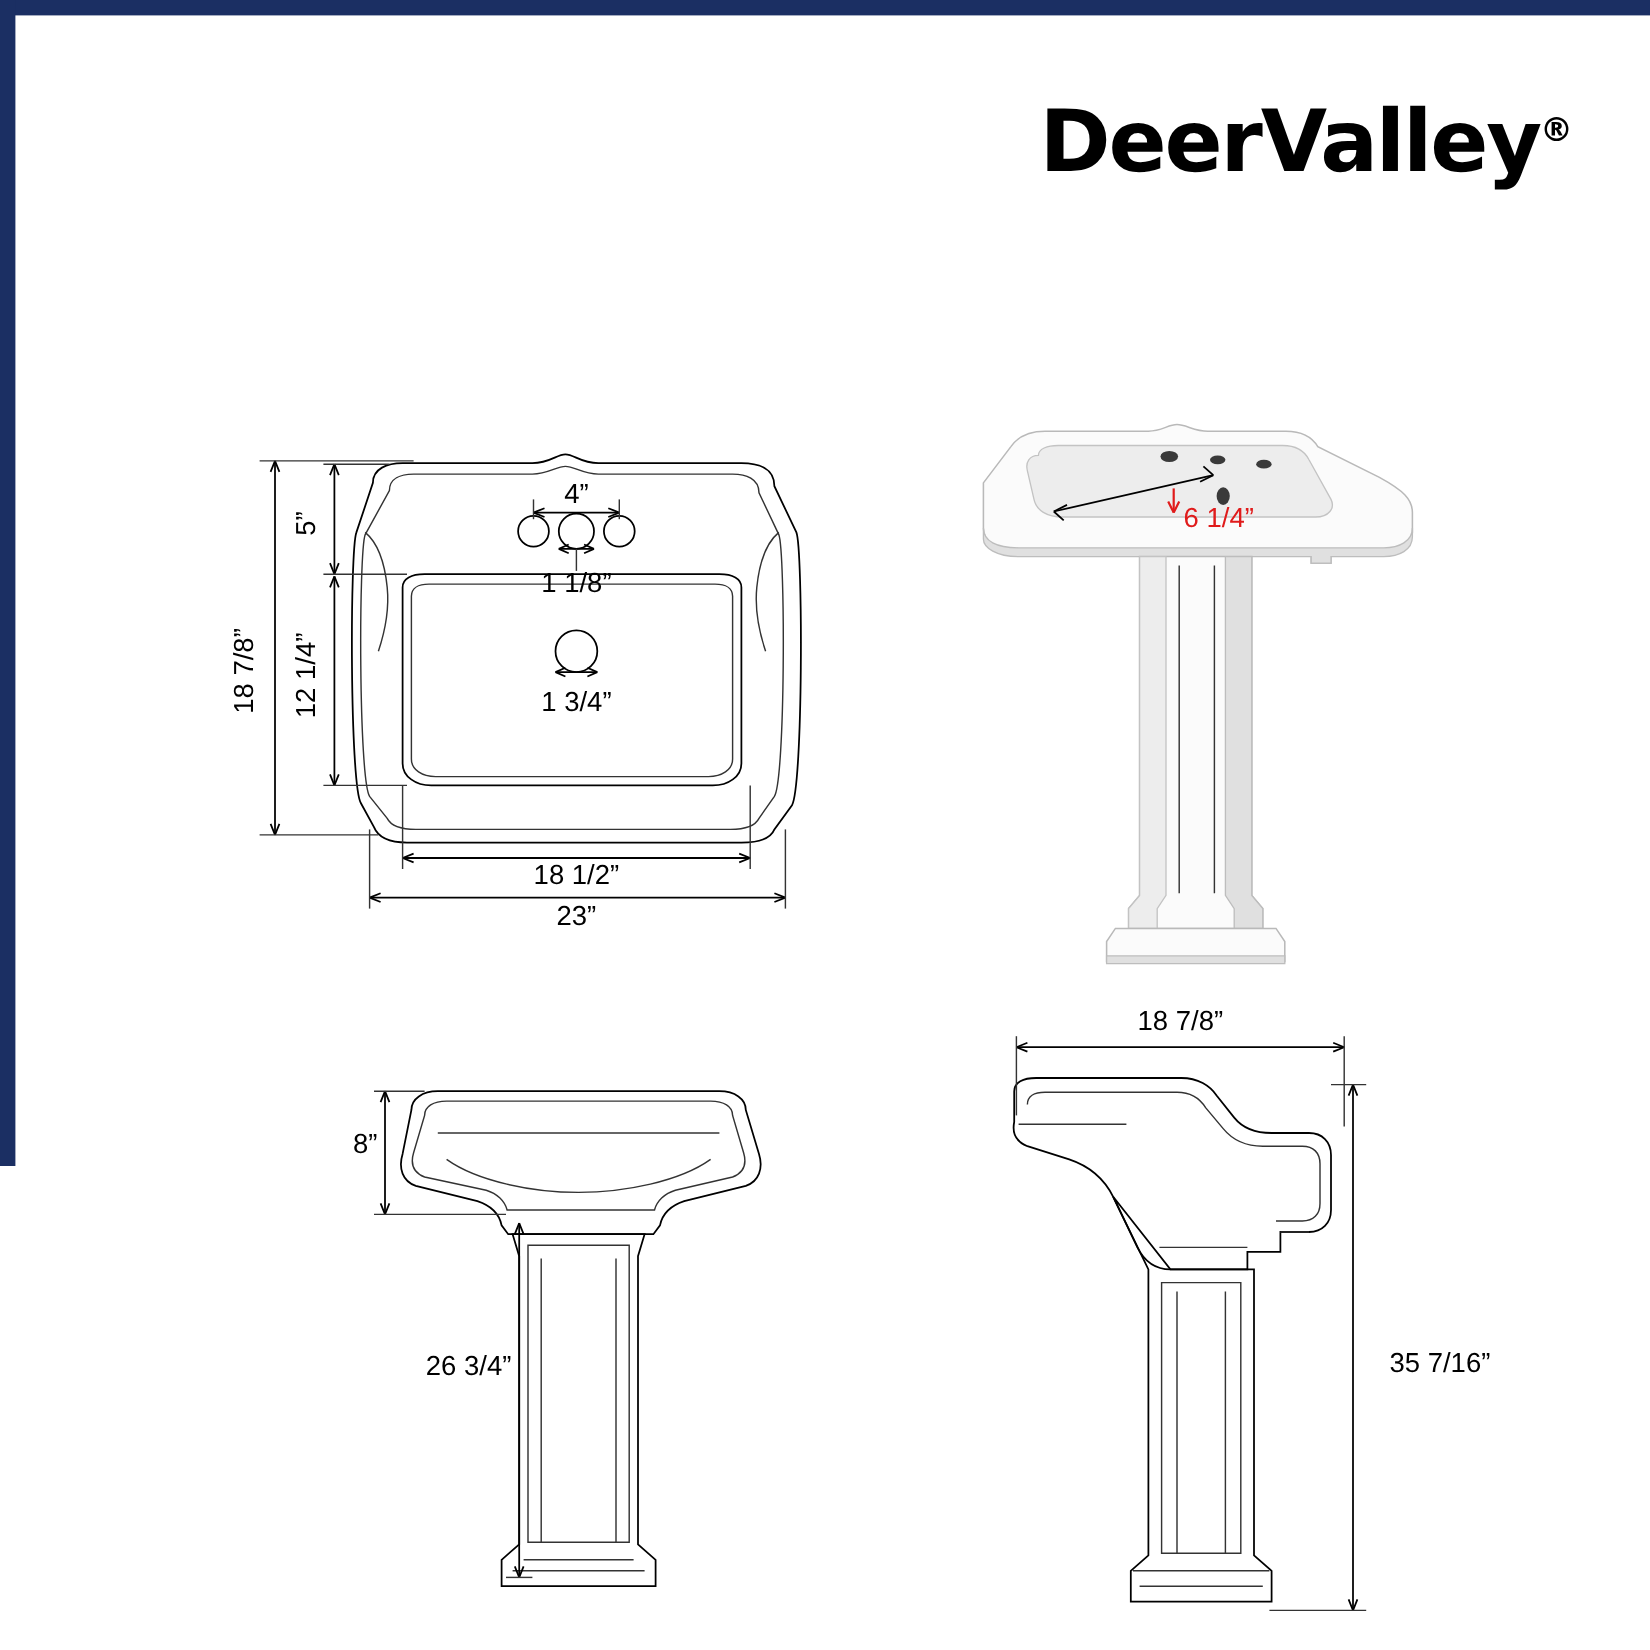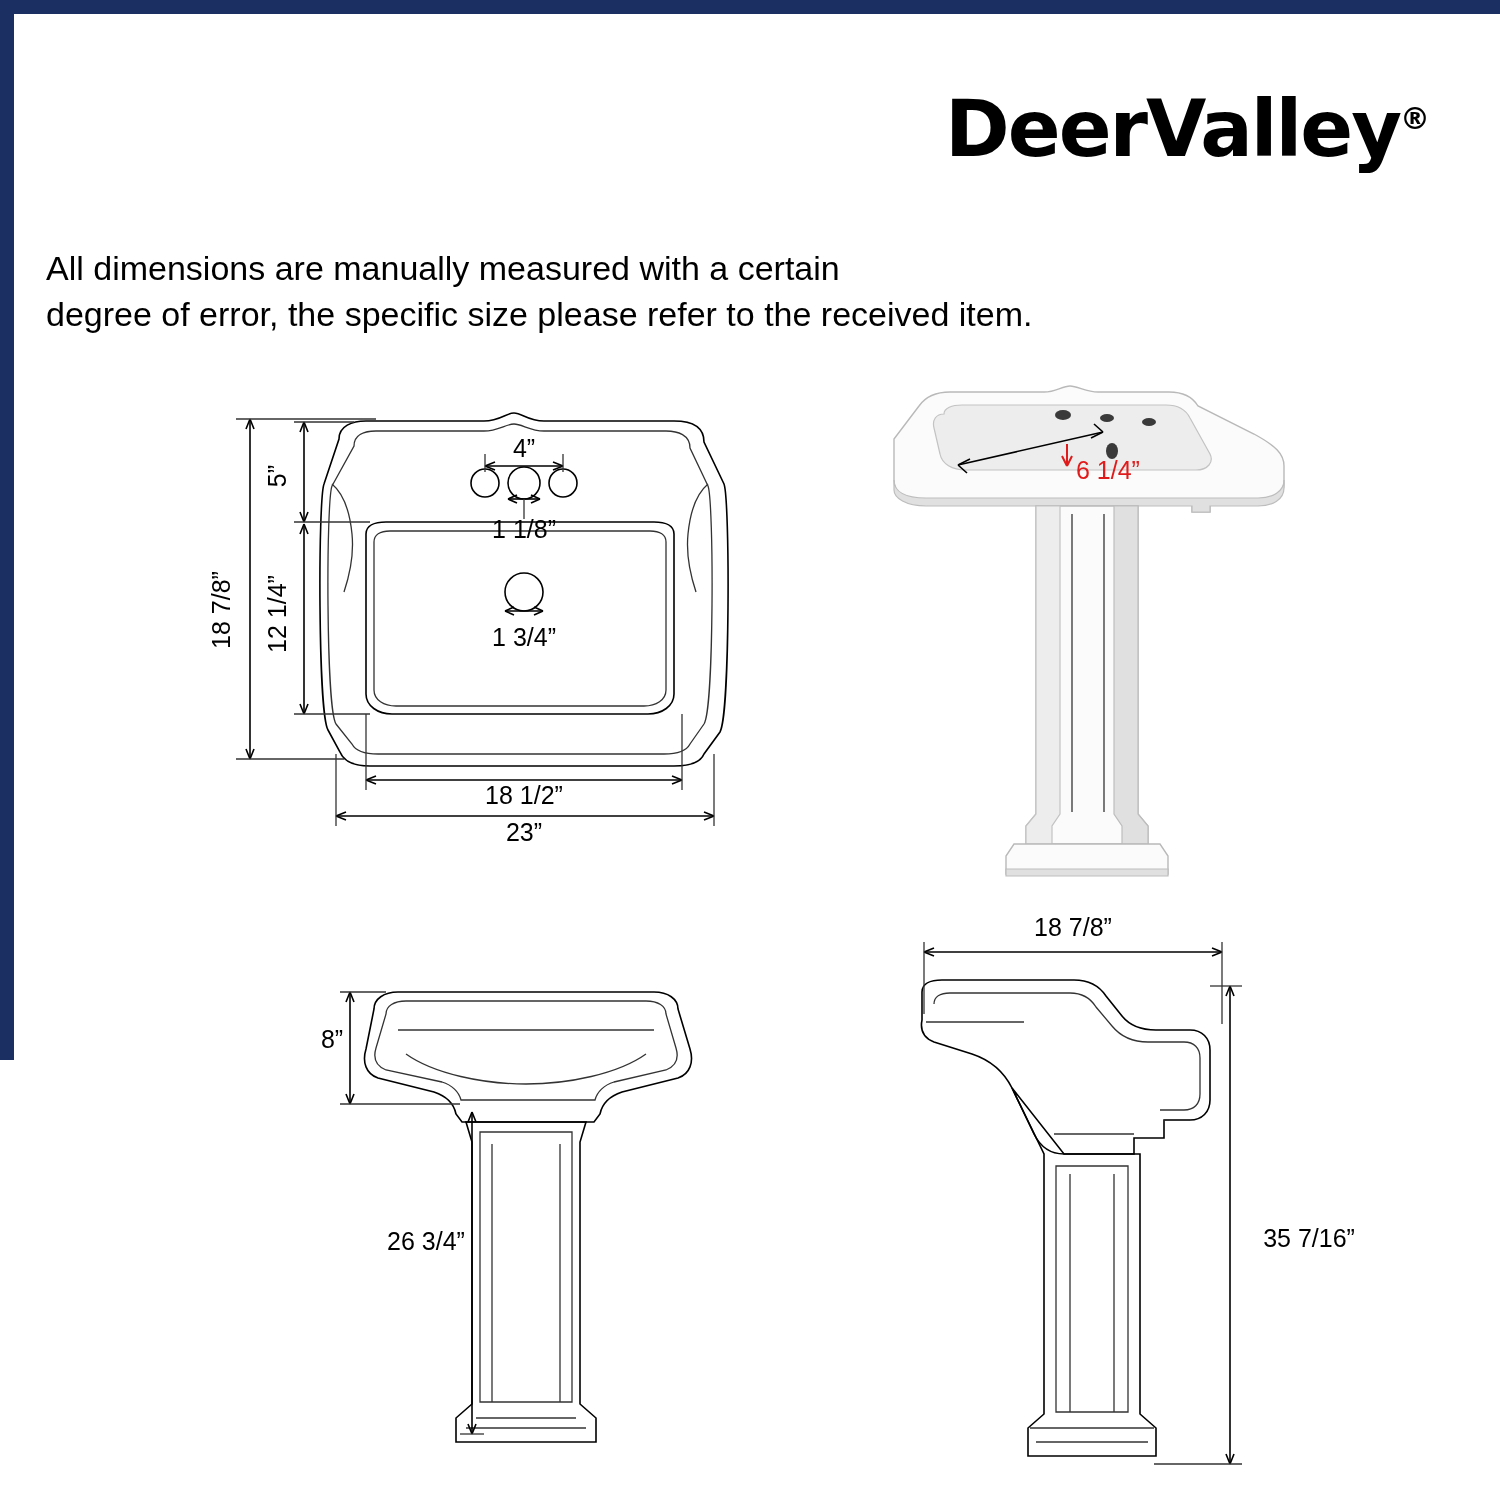--- a/index.html
+++ b/index.html
@@ -107,24 +107,20 @@
 </style>
 </head>
 <body>
 
 <div class="page">
 
   <div class="brand">
     <span>DeerValley</span><span class="reg">®</span>
   </div>
 
-  <div class="disclaimer">
-    <div>All dimensions are manually measured with a certain</div>
-    <div>degree of error, the specific size please refer to the received item.</div>
-  </div>
 
   <svg class="diagram" viewBox="0 0 1500 1500">
 
     <g>
 
       <path class="ln" d="M325,425 C325,412 338,407 352,407 L470,407 C486,407 492,399 500,399 C508,399 514,407 530,407 L660,407
                            C676,407 690,412 690,428 L710,470 C716,486 716,700 706,718 L690,740
                            C686,750 672,752 660,752 L356,752 C342,752 330,748 326,738 L314,716
                            C304,698 304,486 310,470 Z" transform="translate(0,0)"></path>
 

